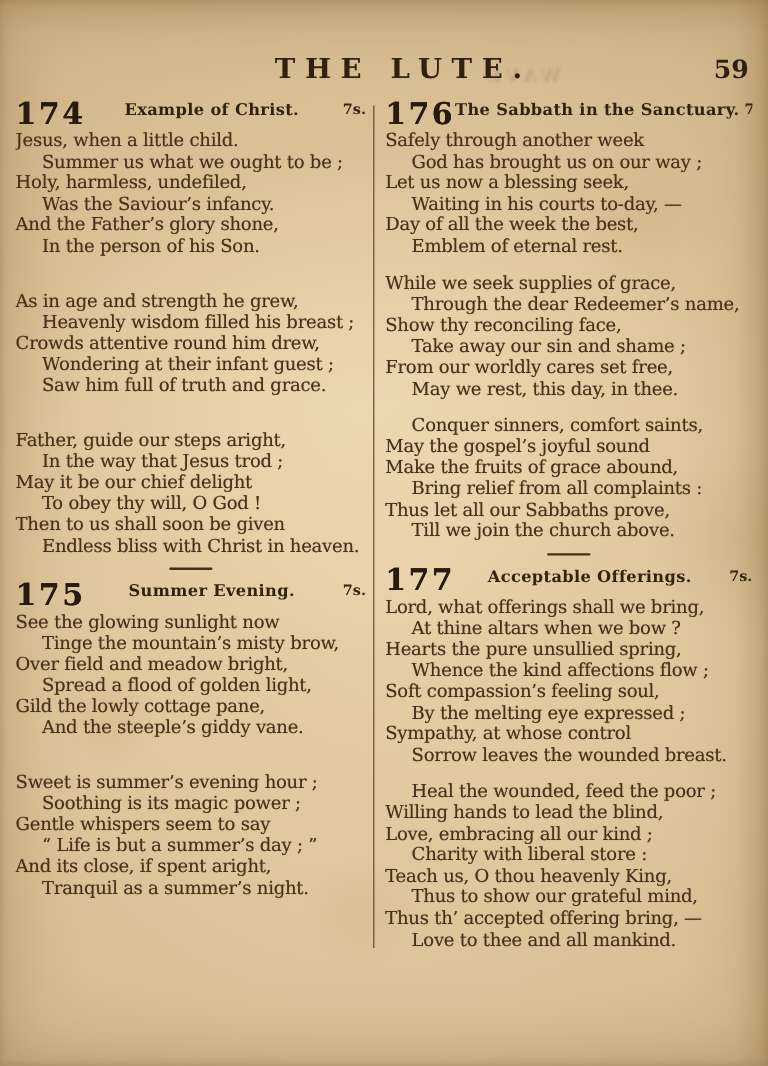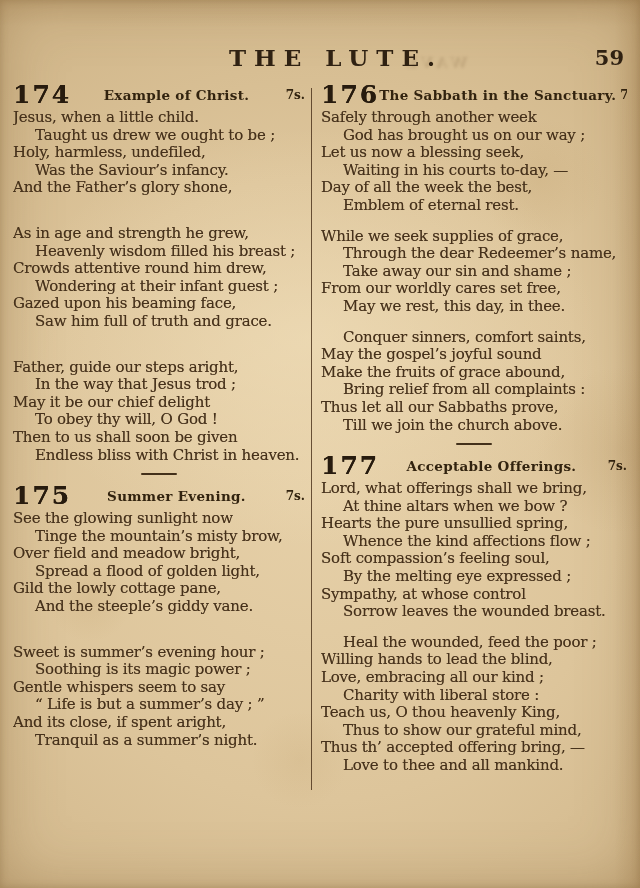--- a/index.html
+++ b/index.html
@@ -48,21 +48,21 @@
     background:rgba(70,45,22,.8);
   }
   .columns{
     position:absolute;top:84px;left:13px;width:614px;
     display:flex;
   }
   .col{box-sizing:border-box;}
   .col-left{width:298px;padding-right:6px;overflow:hidden;}
   .col-right{width:316px;padding-left:10px;overflow:hidden;}
   .hymn-head{
-    display:flex;align-items:center;
+    display:flex;align-items:flex-start;
     margin-bottom:3px;white-space:nowrap;
   }
   .hymn-number{
     font-size:25px;font-weight:bold;letter-spacing:2px;
     line-height:22px;color:#271b0e;
     text-shadow:0 0 .5px #271b0e;
   }
   .hymn-title{
     flex:1;text-align:center;
     font-weight:bold;font-size:13.5px;color:#32230f;
@@ -102,31 +102,31 @@
   <div class="columns">
     <div class="col col-left">
         <section class="hymn">
           <div class="hymn-head">
             <span class="hymn-number">174</span>
             <span class="hymn-title">Example of Christ.</span>
             <span class="hymn-meter">7s.</span>
           </div>
           <div class="stanza">
             <div class="line">Jesus, when a little child.</div>
-            <div class="line indent">Taught us drew we ought to be ;</div>
+            <div class="line indent">Summer us what we ought to be ;</div>
             <div class="line">Holy, harmless, undefiled,</div>
             <div class="line indent">Was the Saviour’s infancy.</div>
             <div class="line">And the Father’s glory shone,</div>
+            <div class="line indent">In the person of his Son.</div>
           </div>
           <div class="stanza">
             <div class="line">As in age and strength he grew,</div>
             <div class="line indent">Heavenly wisdom filled his breast ;</div>
             <div class="line">Crowds attentive round him drew,</div>
             <div class="line indent">Wondering at their infant guest ;</div>
-            <div class="line">Gazed upon his beaming face,</div>
             <div class="line indent">Saw him full of truth and grace.</div>
           </div>
           <div class="stanza">
             <div class="line">Father, guide our steps aright,</div>
             <div class="line indent">In the way that Jesus trod ;</div>
             <div class="line">May it be our chief delight</div>
             <div class="line indent">To obey thy will, O God !</div>
             <div class="line">Then to us shall soon be given</div>
             <div class="line indent">Endless bliss with Christ in heaven.</div>
           </div>
@@ -167,20 +167,21 @@
             <div class="line">Safely through another week</div>
             <div class="line indent">God has brought us on our way ;</div>
             <div class="line">Let us now a blessing seek,</div>
             <div class="line indent">Waiting in his courts to-day, —</div>
             <div class="line">Day of all the week the best,</div>
             <div class="line indent">Emblem of eternal rest.</div>
           </div>
           <div class="stanza">
             <div class="line">While we seek supplies of grace,</div>
             <div class="line indent">Through the dear Redeemer’s name,</div>
+            <div class="line">Show thy reconciling face,</div>
             <div class="line indent">Take away our sin and shame ;</div>
             <div class="line">From our worldly cares set free,</div>
             <div class="line indent">May we rest, this day, in thee.</div>
           </div>
           <div class="stanza">
             <div class="line indent">Conquer sinners, comfort saints,</div>
             <div class="line">May the gospel’s joyful sound</div>
             <div class="line">Make the fruits of grace abound,</div>
             <div class="line indent">Bring relief from all complaints :</div>
             <div class="line">Thus let all our Sabbaths prove,</div>

